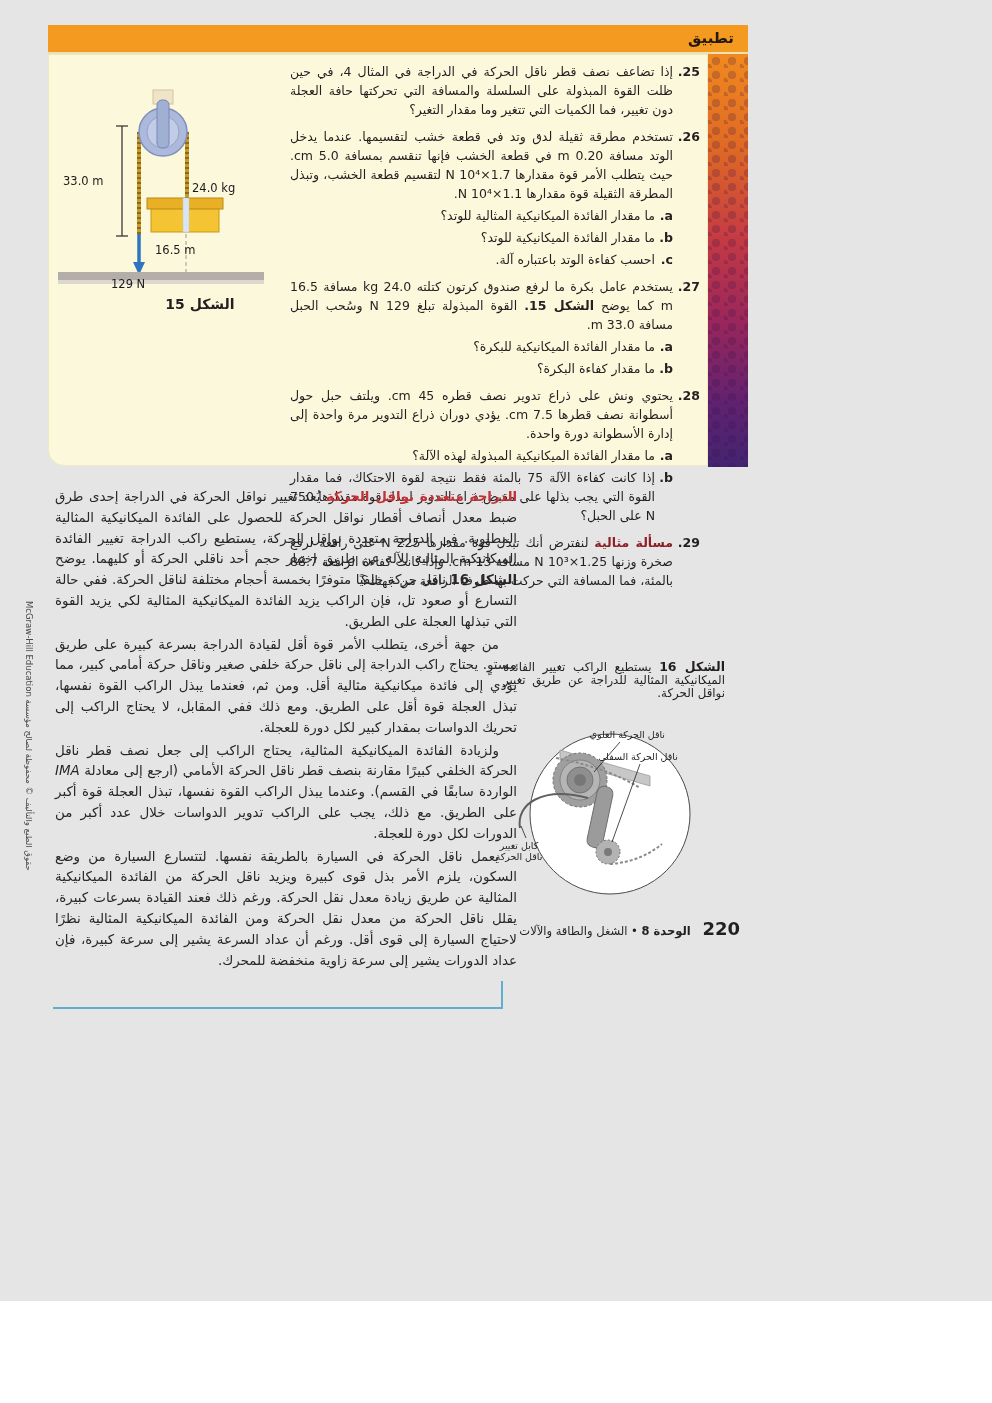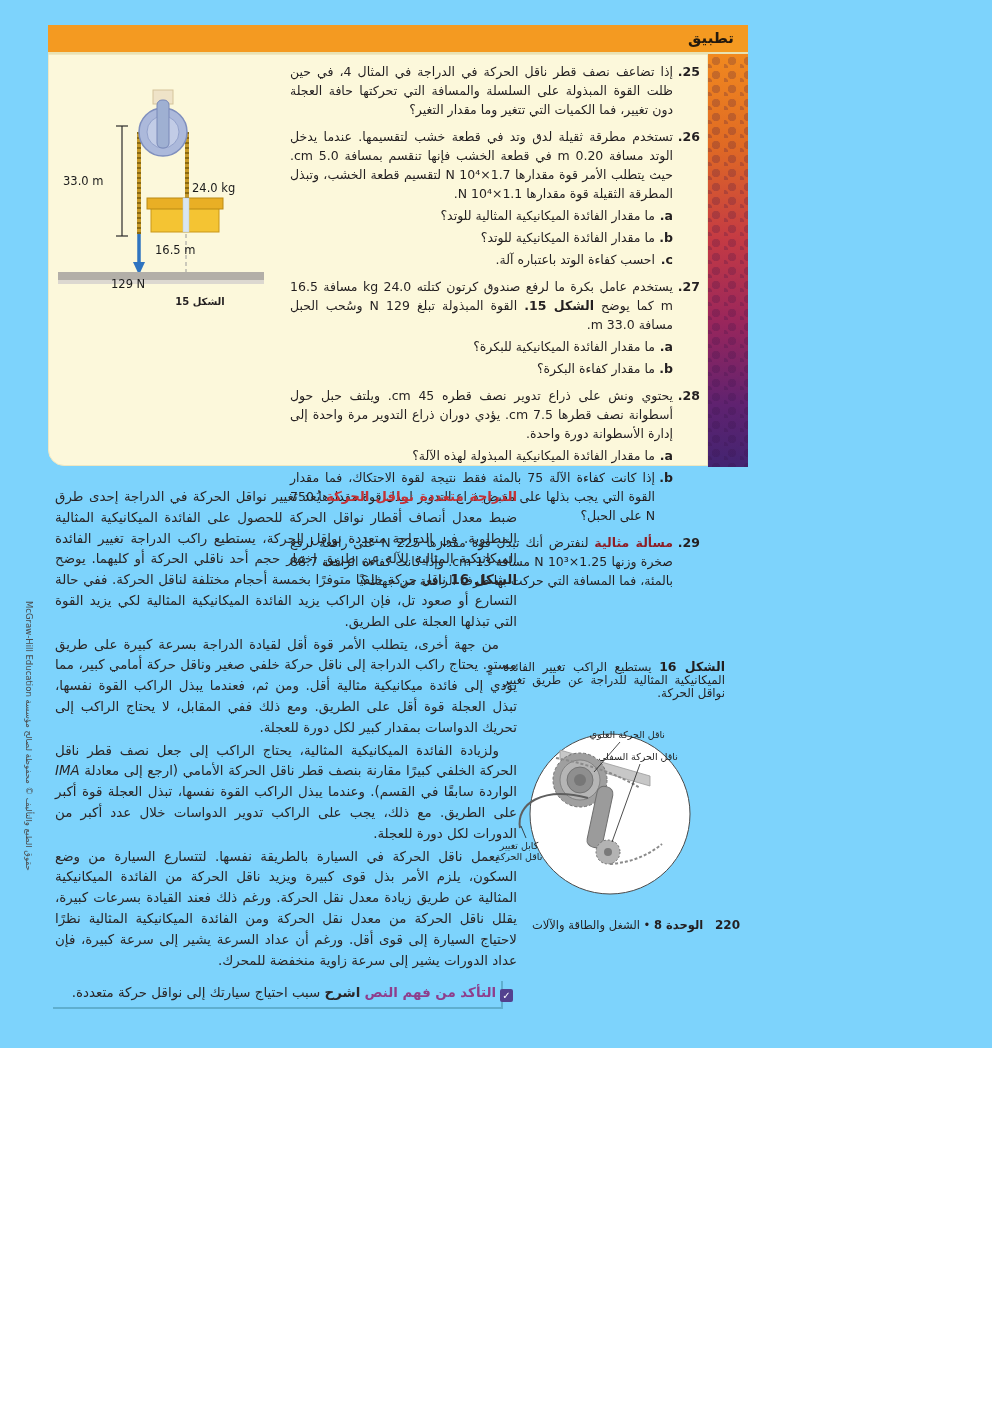--- a/index.html
+++ b/index.html
@@ -1,16 +1,16 @@
 <!DOCTYPE html>
 <html lang="ar"><head>
 <meta charset="utf-8">
 <style>
   html,body{margin:0;padding:0;background:#ffffff;}
-  #page{position:relative;width:992px;height:1048px;background:#7dd3fc;overflow:hidden;
+  #page{position:relative;width:992px;height:1301px;background:#e5e5e5;overflow:hidden;
         font-family:"DejaVu Sans",sans-serif;color:#2a2627;}
 
   
   .app-header{position:absolute;left:48px;top:25px;width:700px;height:27px;
     background:#f49a21;border-bottom:2px solid #e8e2b4;}
   .app-header span{display:block;direction:rtl;text-align:right;padding:4px 14px 0 0;
     font-weight:bold;font-size:15px;color:#231a0e;}
   .app-panel{position:absolute;left:48px;top:54px;width:660px;height:412px;
     background:#fcf8db;border:1px solid #efe8c2;border-bottom-left-radius:16px;box-sizing:border-box;}
   .app-strip{position:absolute;left:708px;top:54px;width:40px;height:413px;
@@ -25,21 +25,21 @@
   .problem{position:relative;padding-right:27px;margin-bottom:8px;}
   .pnum{position:absolute;right:0;top:0;font-weight:bold;}
   .sub{position:relative;padding-right:18px;margin-top:3px;}
   .sub .slabel{position:absolute;right:0;top:0;font-weight:bold;}
   .bold{font-weight:bold;}
   .challenge{font-weight:bold;color:#8d1f26;}
 
   
   .fig15{position:absolute;left:55px;top:88px;width:240px;height:200px;}
   .fig15-caption{position:absolute;left:140px;top:296px;width:120px;text-align:center;
-    font-weight:bold;font-size:10px;color:#231f20;direction:rtl;}
+    font-weight:bold;font-size:14px;color:#231f20;direction:rtl;}
 
   
   .main-col{position:absolute;left:55px;top:487px;width:462px;direction:rtl;
     text-align:justify;font-size:13.4px;line-height:20.8px;color:#2a2627;}
   .main-col p{margin:0 0 2px 0;}
   .main-col p.ind{text-indent:18px;}
   .lead-red{font-weight:bold;color:#c43237;}
   .figref{font-weight:bold;}
   .ima{font-style:italic;}
 
@@ -58,21 +58,21 @@
   .fig16-caption .bold{font-size:12.5px;}
   .fig16-art{position:absolute;left:498px;top:726px;width:250px;height:178px;}
   .fig16-label{position:absolute;direction:rtl;font-size:9.5px;line-height:11px;color:#1f1f1f;}
   .lbl-upper{left:583px;top:729px;width:82px;text-align:right;}
   .lbl-lower{left:598px;top:751px;width:80px;text-align:center;}
   .lbl-cable{left:488px;top:840px;width:62px;text-align:center;}
 
   
   .footer{position:absolute;right:252px;top:918px;direction:rtl;white-space:nowrap;
     font-size:11.5px;color:#231f20;}
-  .footer .pagenum{font-weight:bold;font-size:12px;margin-left:8px;}
+  .footer .pagenum{font-weight:bold;font-size:18px;margin-left:8px;}
   .footer .unit{font-weight:bold;}
   .copyright-wrap{position:absolute;left:34px;top:594px;width:0;height:0;}
   .copyright-wrap span{display:inline-block;white-space:nowrap;direction:rtl;
     font-size:8.5px;color:#4a4a4a;transform:rotate(90deg);transform-origin:0 0;}
   svg text{font-family:"DejaVu Sans",sans-serif;}
 </style>
 </head>
 <body>
 
 <div id="page">
@@ -178,23 +178,20 @@
   <div class="fig15-caption">الشكل 15</div>
 
   <div class="main-col">
     <p><span class="lead-red">الدراجة متعددة نواقل الحركة</span><span> يُعد تغيير نواقل الحركة في الدراجة إحدى طرق ضبط معدل أنصاف أقطار نواقل الحركة للحصول على الفائدة الميكانيكية المثالية المطلوبة. في الدراجة متعددة نواقل الحركة، يستطيع راكب الدراجة تغيير الفائدة الميكانيكية المثالية للآلة عن طريق اختيار حجم أحد ناقلي الحركة أو كليهما. يوضح </span><span class="figref">الشكل 16</span><span> ناقل حركة خلفيًا متوفرًا بخمسة أحجام مختلفة لناقل الحركة. ففي حالة التسارع أو صعود تل، فإن الراكب يزيد الفائدة الميكانيكية المثالية لكي يزيد القوة التي تبذلها العجلة على الطريق.</span></p>
     <p class="ind">من جهة أخرى، يتطلب الأمر قوة أقل لقيادة الدراجة بسرعة كبيرة على طريق مستوٍ. يحتاج راكب الدراجة إلى ناقل حركة خلفي صغير وناقل حركة أمامي كبير، مما يؤدي إلى فائدة ميكانيكية مثالية أقل. ومن ثم، فعندما يبذل الراكب القوة نفسها، تبذل العجلة قوة أقل على الطريق. ومع ذلك ففي المقابل، لا يحتاج الراكب إلى تحريك الدواسات بمقدار كبير لكل دورة للعجلة.</p>
     <p class="ind"><span>ولزيادة الفائدة الميكانيكية المثالية، يحتاج الراكب إلى جعل نصف قطر ناقل الحركة الخلفي كبيرًا مقارنة بنصف قطر ناقل الحركة الأمامي (ارجع إلى معادلة </span><span class="ima">IMA</span><span> الواردة سابقًا في القسم). وعندما يبذل الراكب القوة نفسها، تبذل العجلة قوة أكبر على الطريق. مع ذلك، يجب على الراكب تدوير الدواسات خلال عدد أكبر من الدورات لكل دورة للعجلة.</span></p>
     <p class="ind">يعمل ناقل الحركة في السيارة بالطريقة نفسها. لتتسارع السيارة من وضع السكون، يلزم الأمر بذل قوى كبيرة ويزيد ناقل الحركة من الفائدة الميكانيكية المثالية عن طريق زيادة معدل نقل الحركة. ورغم ذلك فعند القيادة بسرعات كبيرة، يقلل ناقل الحركة من معدل نقل الحركة ومن الفائدة الميكانيكية المثالية نظرًا لاحتياج السيارة إلى قوى أقل. ورغم أن عداد السرعة يشير إلى سرعة كبيرة، فإن عداد الدورات يشير إلى سرعة زاوية منخفضة للمحرك.</p>
 
     <div class="check-block">
       <div class="check-rule"></div>
-      <div class="check-line">
-        <span class="checkbox">✓</span><span class="check-title">التأكد من فهم النص</span> <span class="check-verb">اشرح</span><span> سبب احتياج سيارتك إلى نواقل حركة متعددة.</span>
-      </div>
     </div>
   </div>
 
   <div class="fig16-caption">
     <span class="bold">الشكل 16</span><span> يستطيع الراكب تغيير الفائدة الميكانيكية المثالية للدراجة عن طريق تغيير نواقل الحركة.</span>
   </div>
 
   <svg class="fig16-art" viewBox="0 0 250 178" xmlns="http://www.w3.org/2000/svg">
     <circle cx="112" cy="88" r="80" fill="#ffffff" stroke="#4a4a4a" stroke-width="1"></circle>
 

